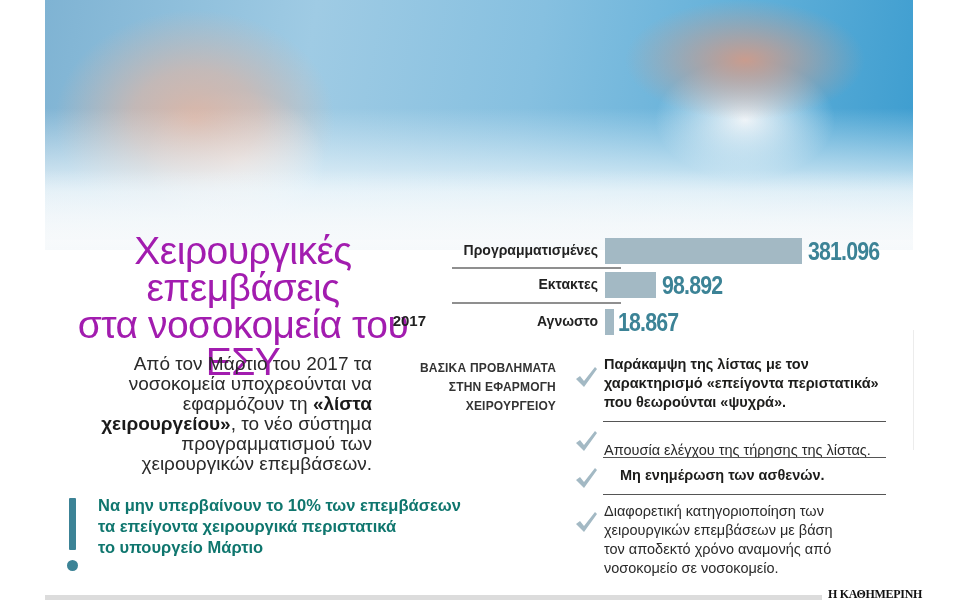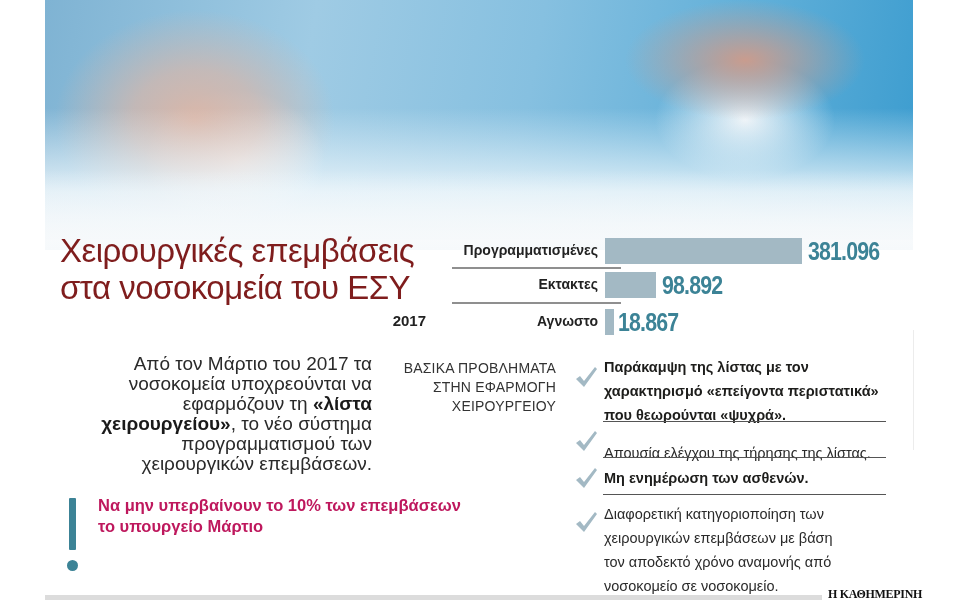--- a/index.html
+++ b/index.html
@@ -14,51 +14,51 @@
              radial-gradient(ellipse 120px 60px at 700px 60px, #c99c8e 0%, rgba(201,156,142,0) 100%),
              radial-gradient(ellipse 90px 70px at 190px 160px, #f4f6f8 0%, rgba(244,246,248,0) 100%),
              radial-gradient(ellipse 90px 60px at 700px 120px, #eef3f7 0%, rgba(238,243,247,0) 100%),
              linear-gradient(100deg, #7fb3d3 0%, #9fcbe4 30%, #86c0e0 55%, #5eaed8 80%, #3b9ccf 100%);
   }
   .photo-fade { position:absolute; left:45px; top:170px; width:868px; height:80px;
            background:linear-gradient(180deg, rgba(246,249,251,0) 0%, #f6f9fb 100%); }
   .right-rule { position:absolute; left:913px; top:330px; width:1px; height:120px; background:#ececec; }
 
   
-  .title { position:absolute; left:60px; top:232px; width:366px; text-align:left;
-           font-family:"Liberation Sans Narrow","Liberation Sans", sans-serif; font-size:33px; line-height:37px;
-           color:#7f1d1d; letter-spacing:-0.5px; }
+  .title { position:absolute; left:60px; top:232px; width:366px; text-align:center;
+           font-family:"Liberation Sans Narrow","Liberation Sans", sans-serif; font-size:39px; line-height:37px;
+           color:#a21caf; letter-spacing:-0.5px; }
   .year { position:absolute; left:330px; top:312px; width:96px; text-align:right; font-weight:bold; font-size:15px; color:#222; }
 
   
   .bar-row { position:absolute; left:452px; height:26px; }
   .bar-label { position:absolute; right:calc(100% - 148px); width:160px; text-align:right; top:4px;
                font-size:14px; font-weight:bold; color:#222; white-space:nowrap; left:-14px; }
   .bar { position:absolute; left:153px; top:0; height:26px; background:#a3b9c4; }
   .bar-value { position:absolute; top:-2px; font-family:"Liberation Sans Narrow","Liberation Sans", sans-serif;
                font-weight:bold; font-size:26px; line-height:30px; color:#3c8396; letter-spacing:-1px; transform:scaleX(0.82); transform-origin:left center; }
   .bar-sep { position:absolute; left:452px; width:169px; height:2px; background:#8f8f8f; }
 
   
   .intro { position:absolute; left:72px; top:354px; width:300px; text-align:right; font-size:19px; line-height:20px; color:#2a2a2a; }
   .intro b { color:#1a1a1a; }
 
   
-  .problems-title { position:absolute; left:380px; top:359px; width:176px; text-align:right; font-size:14px; line-height:19px;
-                    font-weight:normal; color:#333; letter-spacing:0.2px; }
+  .problems-title { position:absolute; left:380px; top:359px; width:176px; text-align:right; font-size:12px; line-height:19px;
+                    font-weight:bold; color:#333; letter-spacing:0.2px; }
 
   
   .problem { position:absolute; left:574px; width:320px; }
   .check { position:absolute; left:0; width:24px; height:24px; }
-  .problem-text { position:absolute; left:30px; font-size:14.5px; line-height:24px; color:#2a2a2a; width:290px; }
+  .problem-text { position:absolute; left:30px; font-size:14.5px; line-height:19px; color:#2a2a2a; width:290px; }
   .problem-text.bold { font-weight:bold; color:#1d1d1b; }
   .sep { position:absolute; left:603px; width:283px; height:1px; background:#555; }
 
   
-  .callout { position:absolute; left:98px; top:495px; width:400px; font-size:16.5px; line-height:21px; font-weight:bold; color:#be185d; }
+  .callout { position:absolute; left:98px; top:495px; width:400px; font-size:16.5px; line-height:21px; font-weight:bold; color:#0f766e; }
   .excl-bar { position:absolute; left:69px; top:498px; width:7px; height:52px; background:#3c8396; border-radius:1px; }
   .excl-dot { position:absolute; left:67px; top:560px; width:11px; height:11px; border-radius:50%; background:#3c8396; }
 
   
   .footer-line { position:absolute; left:45px; top:595px; width:777px; height:5px; background:#dcdcdc; }
   .brand { position:absolute; left:828px; top:587px; font-family:"Liberation Serif","DejaVu Serif", serif; font-weight:bold; font-size:12px; color:#111; letter-spacing:-0.3px; }
 </style>
 </head>
 <body>
 
@@ -117,32 +117,33 @@
       <path d="M2 14 L6 11 L10 16 L21 2 L23 4 L10 22 Z" fill="#a3b9c4"></path>
     </svg>
   <div class="problem-text" style="top:12px;">Απουσία ελέγχου της τήρησης της λίστας.</div>
 </div>
 <div class="sep" style="top:457px;"></div>
 
 <div class="problem" style="top:466px;">
   <svg class="check" style="top:0;" viewBox="0 0 24 24">
       <path d="M2 14 L6 11 L10 16 L21 2 L23 4 L10 22 Z" fill="#a3b9c4"></path>
     </svg>
-  <div class="problem-text bold" style="top:0;">Μη ενημέρωση των ασθενών.</div>
+  <div class="problem-text bold" style="top:0;margin-left:16px;">Μη ενημέρωση των ασθενών.</div>
 </div>
 <div class="sep" style="top:494px;"></div>
 
 <div class="problem" style="top:502px;">
   <svg class="check" style="top:8px;" viewBox="0 0 24 24">
       <path d="M2 14 L6 11 L10 16 L21 2 L23 4 L10 22 Z" fill="#a3b9c4"></path>
     </svg>
   <div class="problem-text" style="top:0; width:250px;">Διαφορετική κατηγοριοποίηση των χειρουργικών επεμβάσεων με βάση τον αποδεκτό χρόνο αναμονής από νοσοκομείο σε νοσοκομείο.</div>
 </div>
 
 <div class="excl-bar"></div>
 <div class="excl-dot"></div>
 <div class="callout">
   <div>Να μην υπερβαίνουν το 10% των επεμβάσεων</div>
+  <div>τα επείγοντα χειρουργικά περιστατικά</div>
   <div>το υπουργείο Μάρτιο</div>
 </div>
 
 <div class="footer-line"></div>
 <div class="brand">Η ΚΑΘΗΜΕΡΙΝΗ</div>
 
 </body></html>

